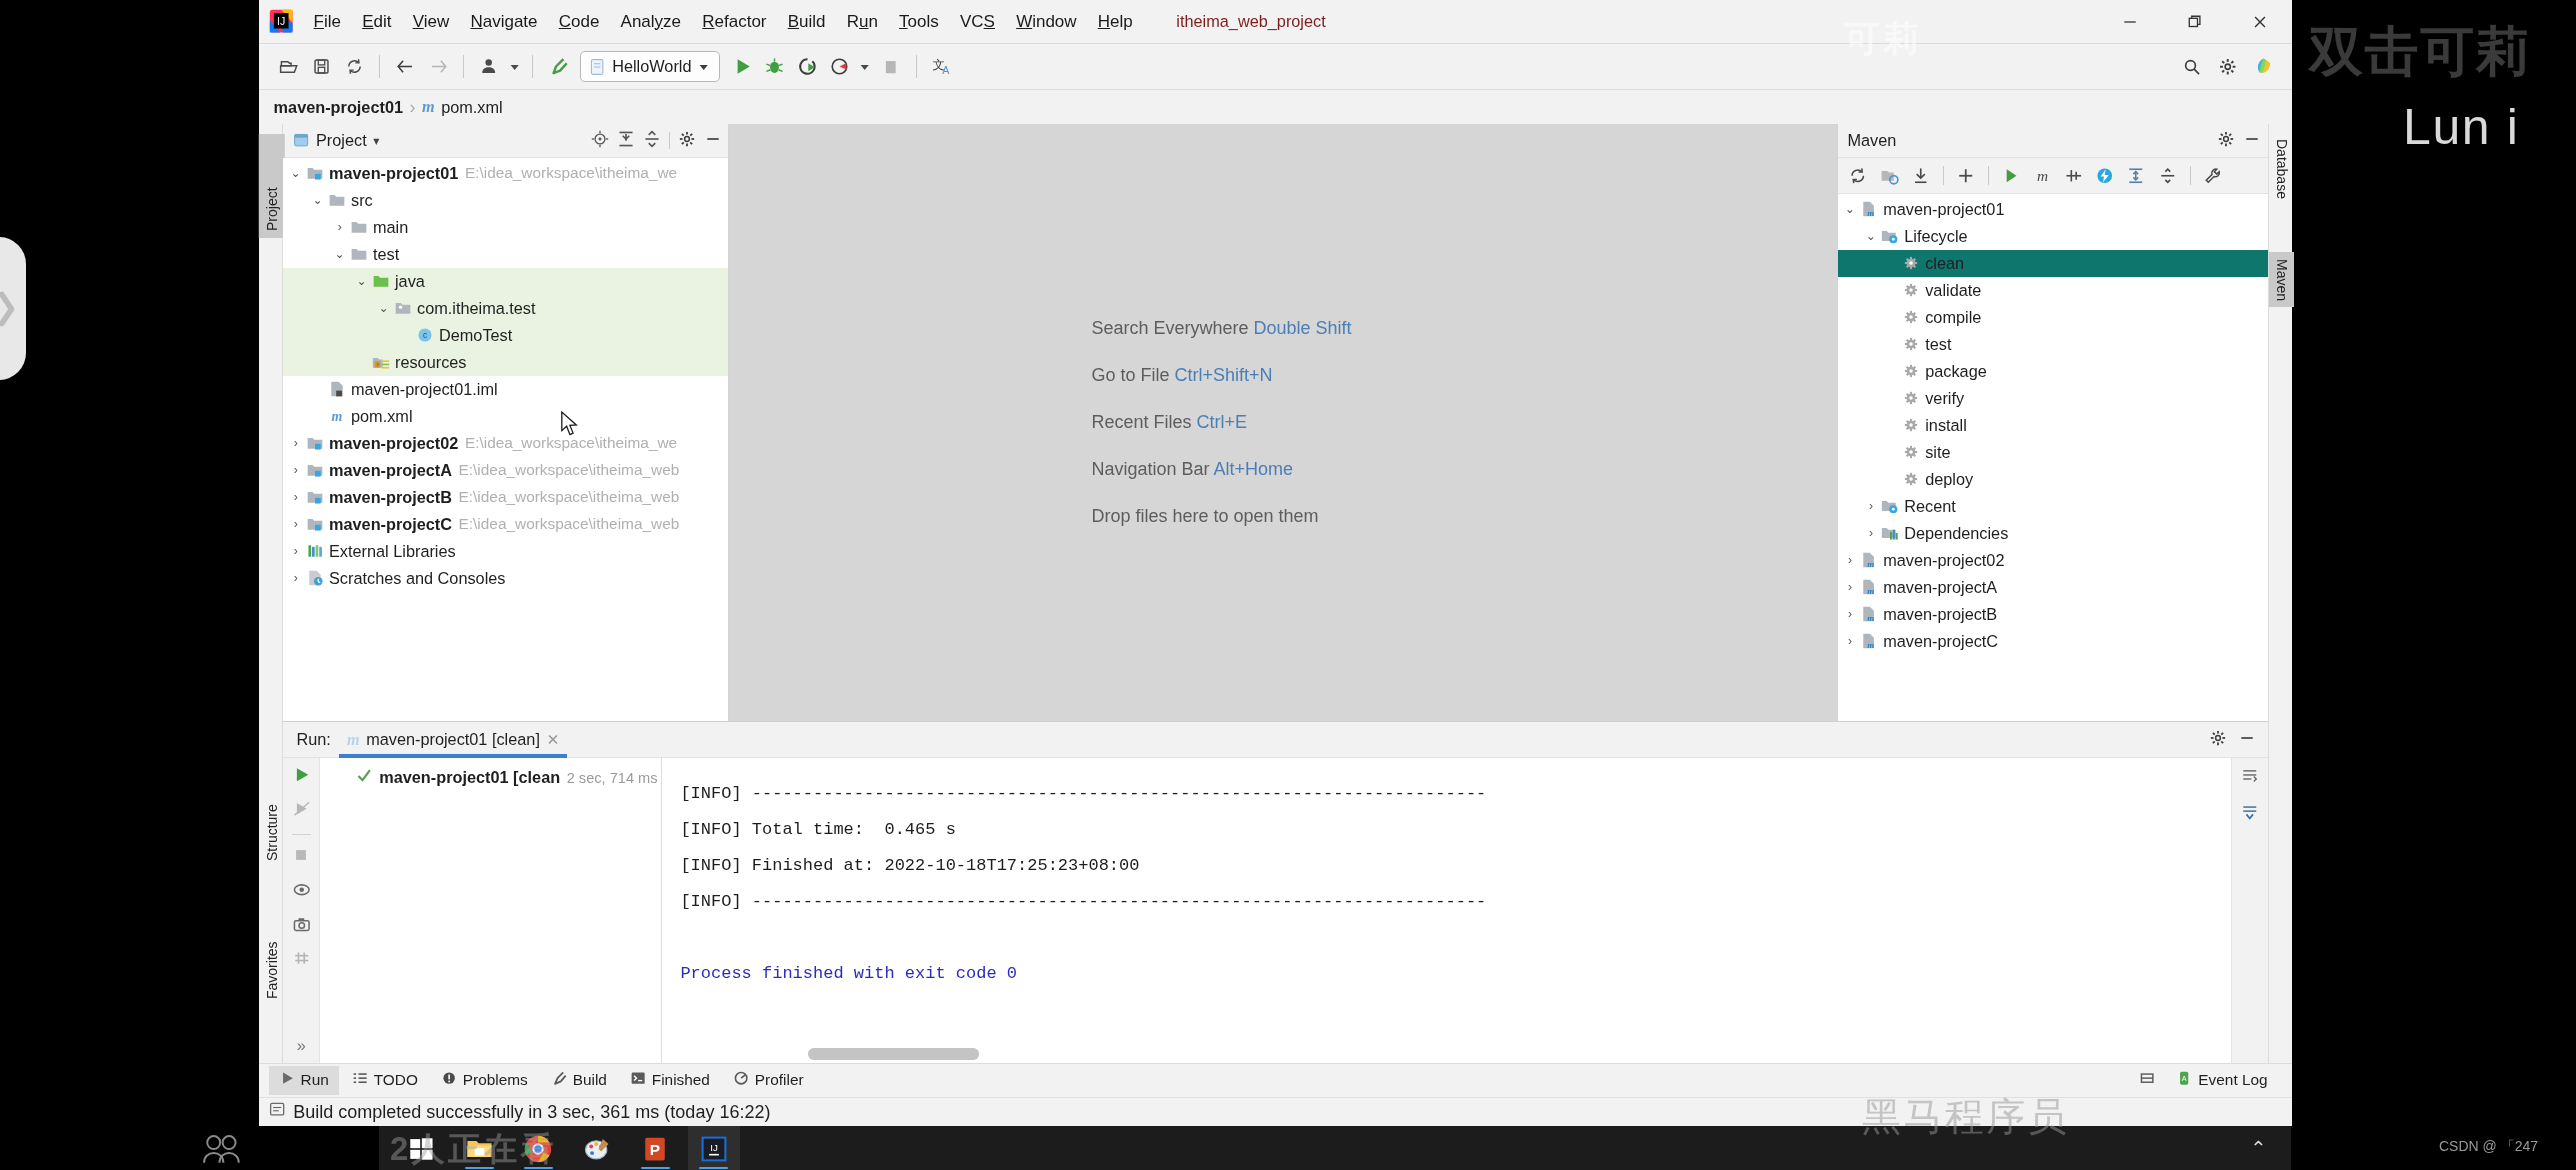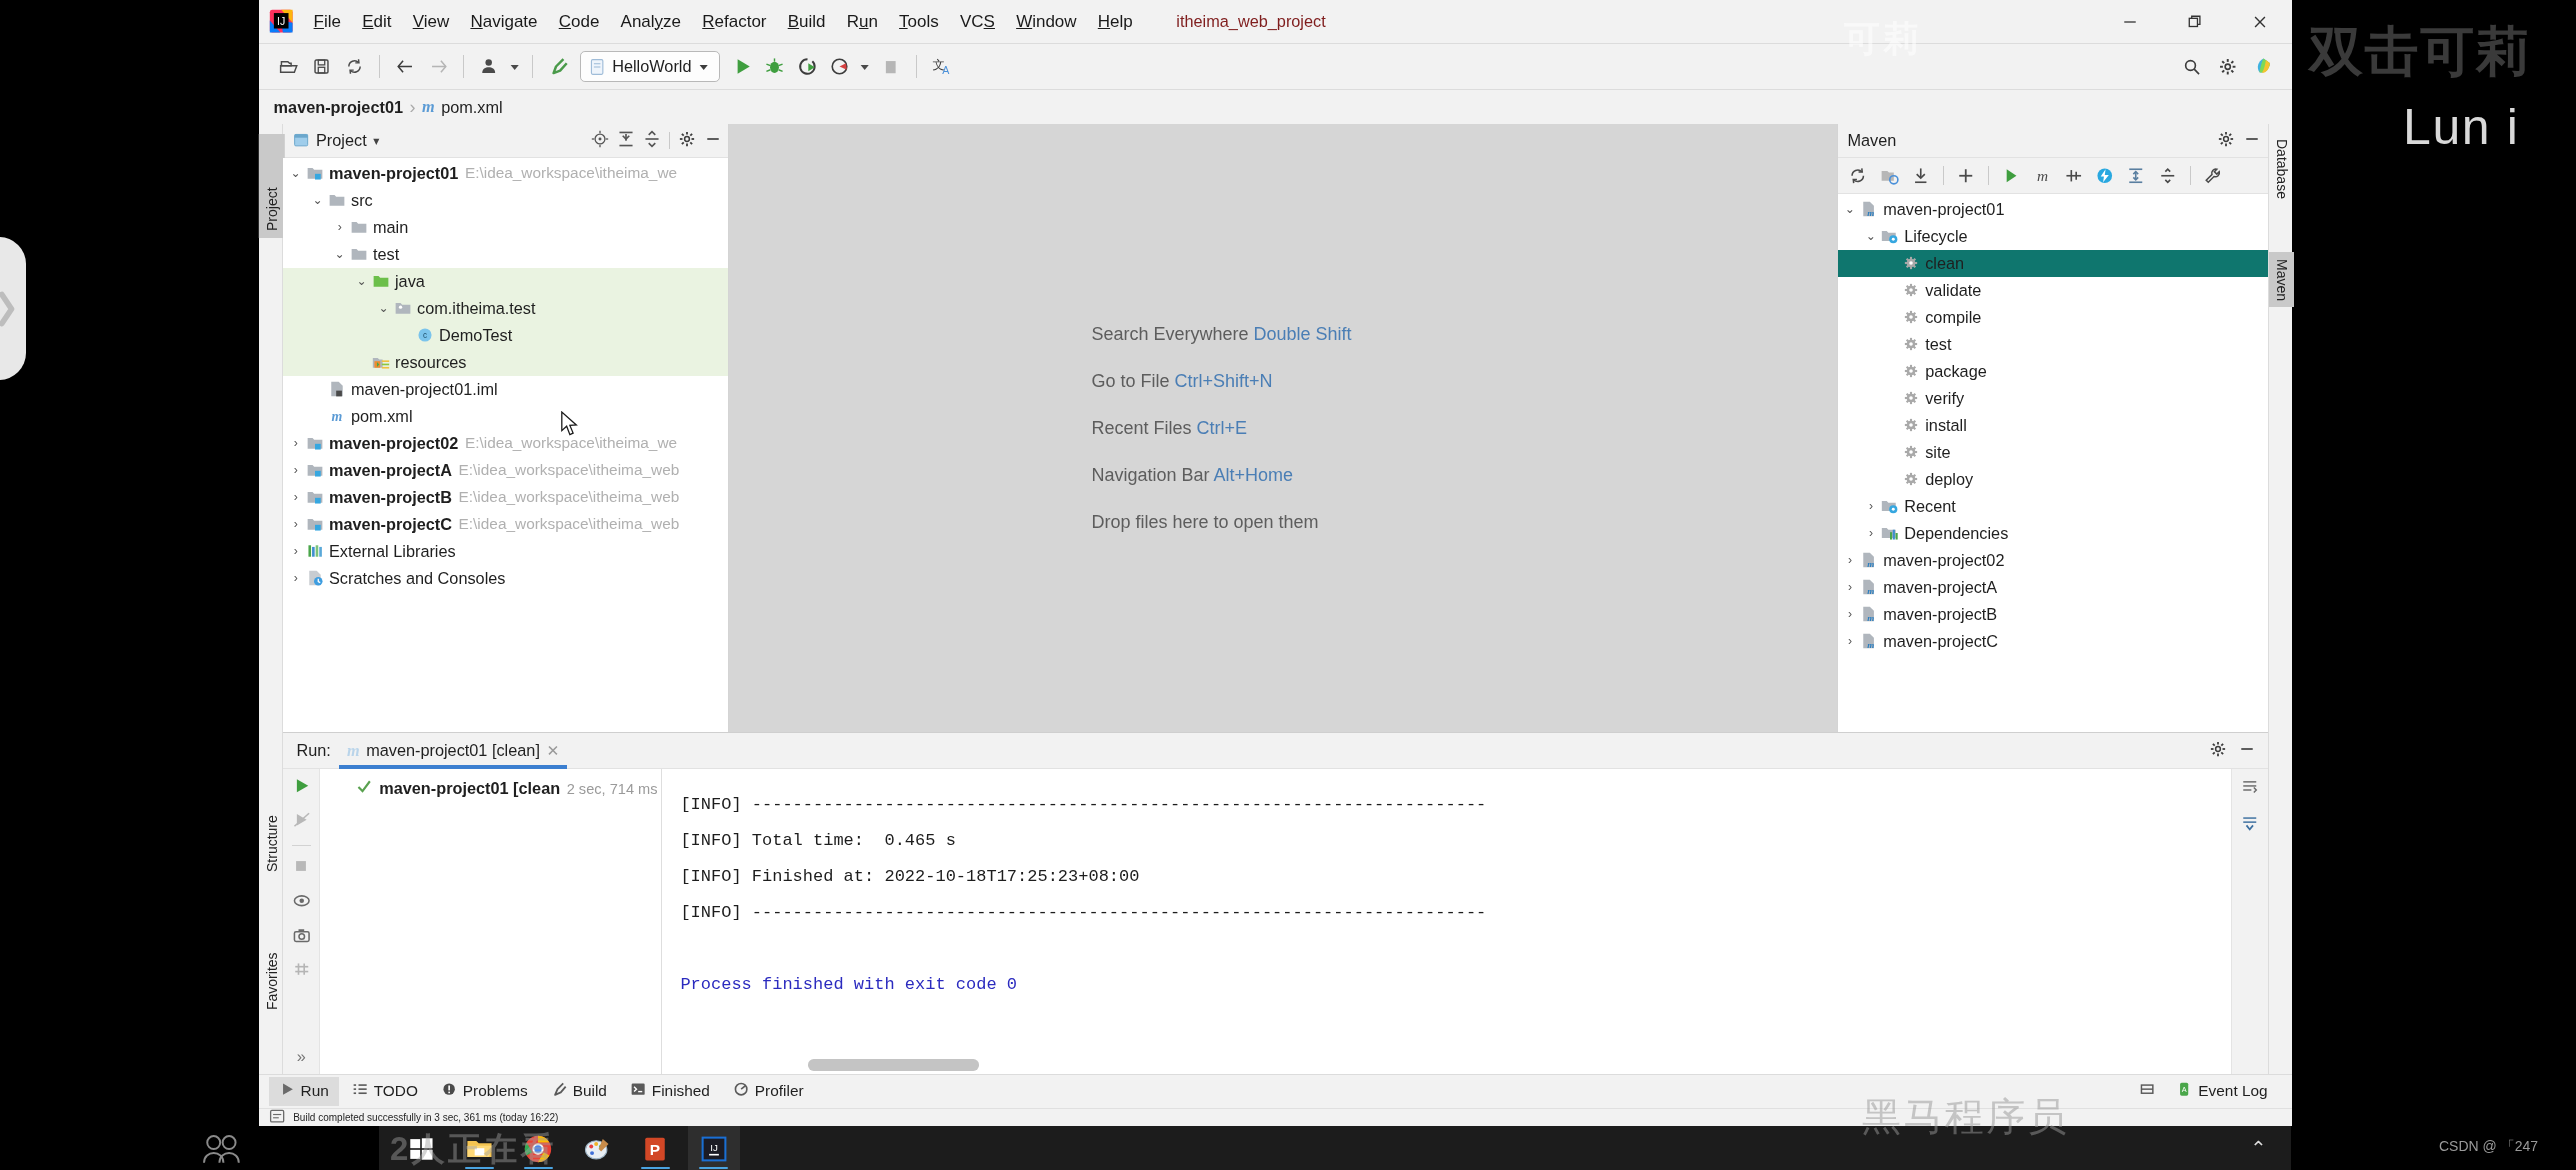--- a/index.html
+++ b/index.html
@@ -143,22 +143,22 @@
   
   .toolwin-bar {
     height:34px; background:#f2f2f2; display:flex; align-items:center;
     gap:3.3px; padding-left:9.8px; font-size:15.4px; border-top:0.8px solid #dcdcdc;
   }
   .tw-item { display:flex; align-items:center; gap:5.7px; padding:4.1px 9.8px; }
   .tw-item.active { background:#dcdcdc; }
   .tw-right { margin-left:auto; display:flex; align-items:center; gap:11.4px; padding-right:14.6px;}
 
   .statusbar {
-    height:18px; background:#f2f2f2; display:flex; align-items:center;
-    gap:8.1px; padding-left:9.8px; font-size:10px; border-top:0.8px solid #e0e0e0;
+    height:29px; background:#f2f2f2; display:flex; align-items:center;
+    gap:8.1px; padding-left:9.8px; font-size:18px; border-top:0.8px solid #e0e0e0;
   }
 
   
   .taskbar {
     position:absolute; left:379px; bottom:0; width:1912px; height:45px;
     background:#1c1c1c; display:flex; align-items:center; gap:6.5px; padding-left:16.3px;
   }
   .tk-icon { width:52px; height:45px; display:flex; align-items:center; justify-content:center; position:relative;}
   .tk-icon.active { background:#2e2e2e; }
   .tk-icon .underline { position:absolute; bottom:1.6px; left:11.4px; right:11.4px; height:2.4px; background:#4aa3e0; border-radius:1.6px;}

